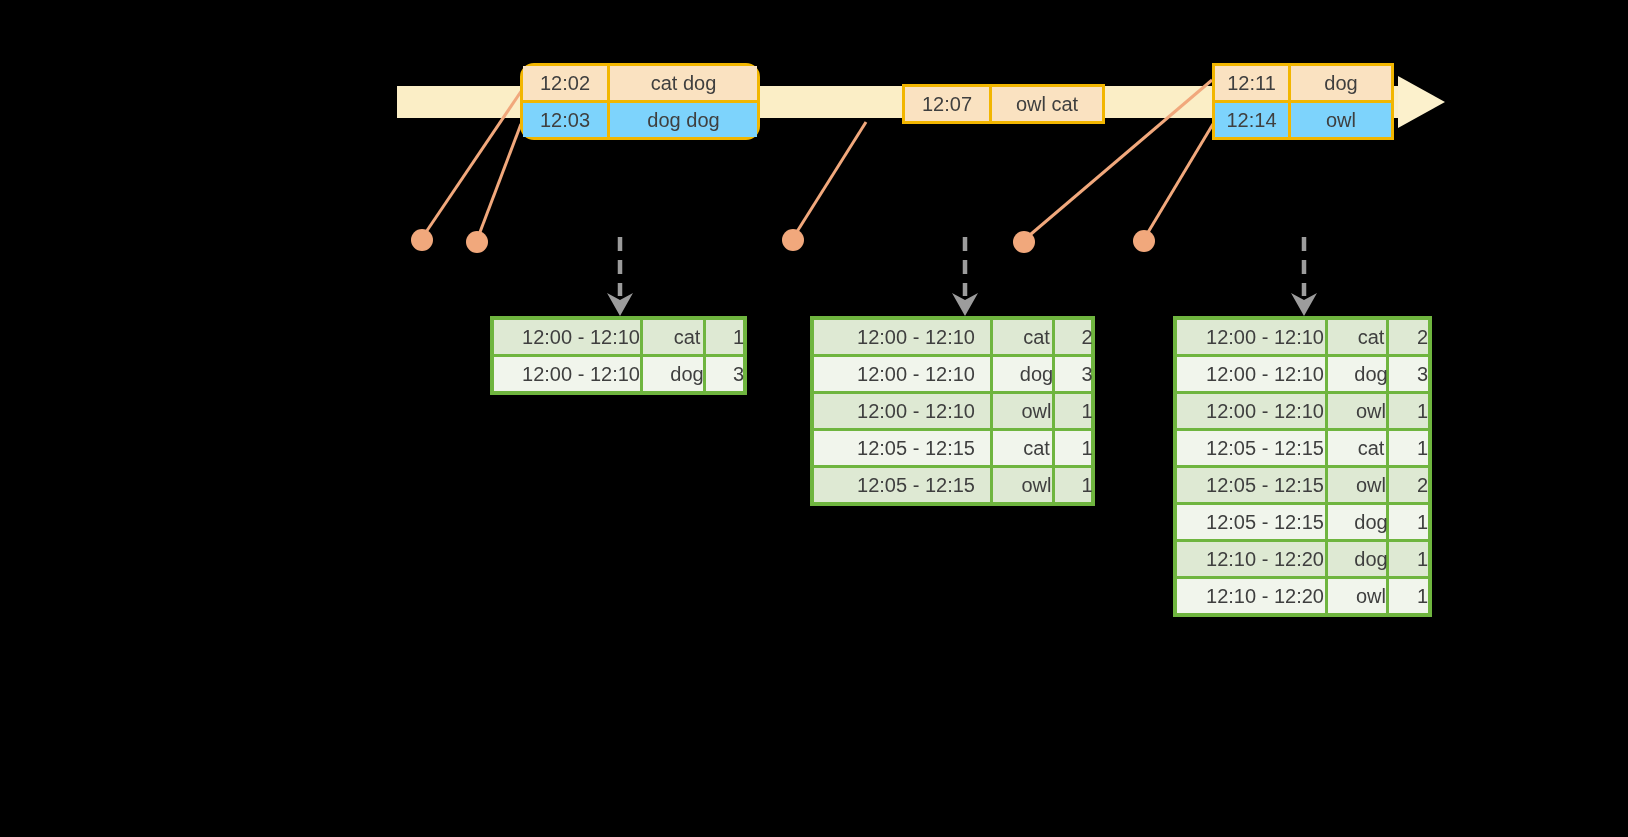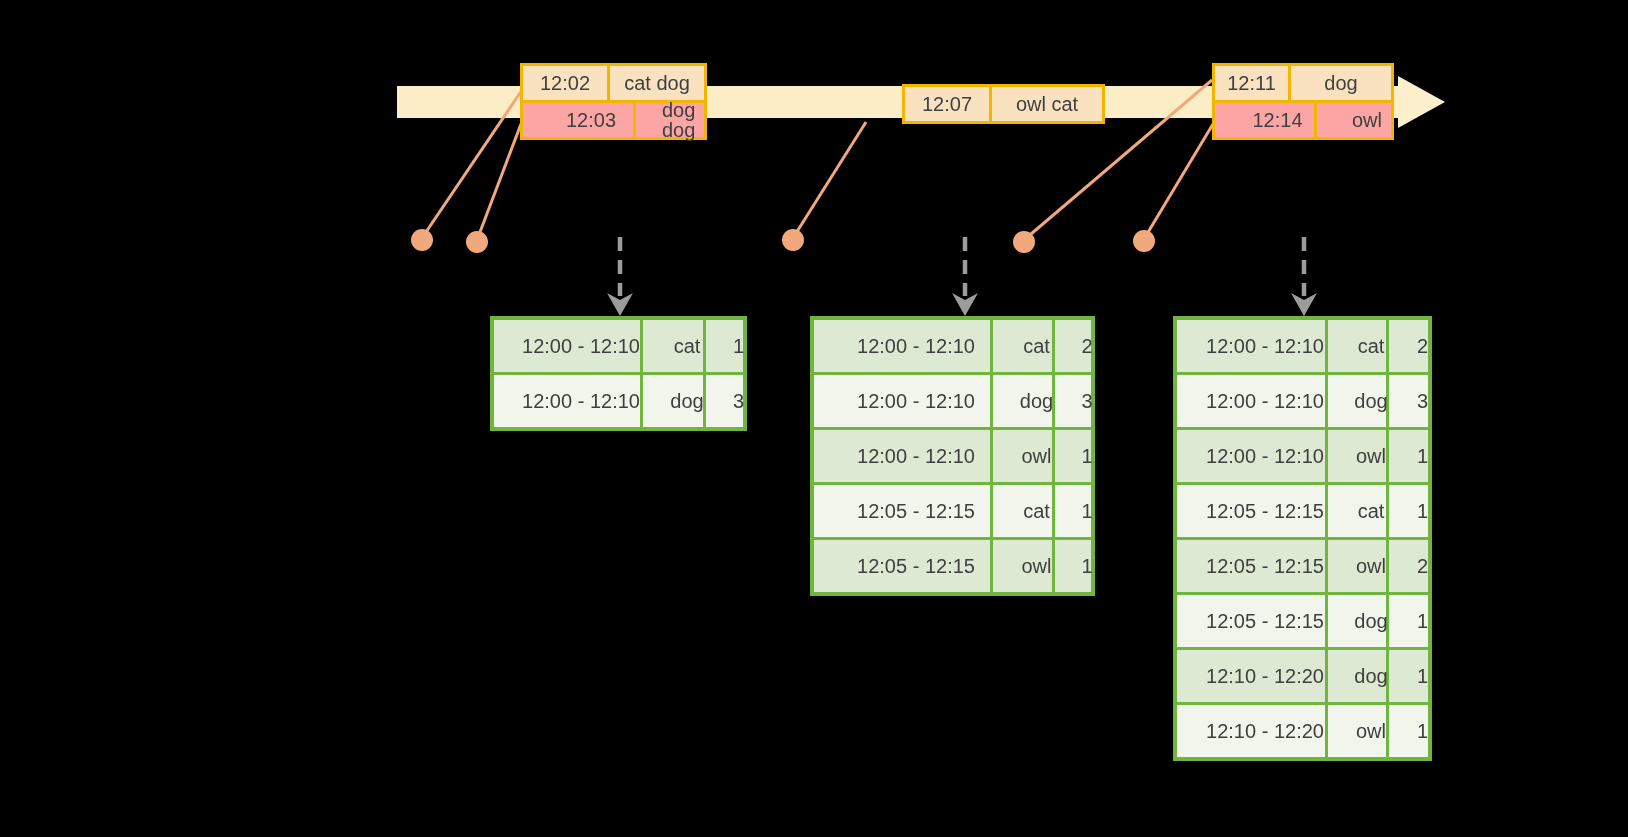--- a/index.html
+++ b/index.html
@@ -8,26 +8,26 @@
   .overlay{position:absolute;left:0;top:0;width:1628px;height:837px;}
 
   
   .ebox{position:absolute;border:3px solid #f2b600;background:#f2b600;box-sizing:border-box;}
   .erow{display:flex;height:34px;}
   .erow + .erow{margin-top:3px;}
   .ecell{display:flex;align-items:center;justify-content:center;
          font-size:20px;line-height:1;}
   .ecell.time{border-right:3px solid #f2b600;box-sizing:content-box;}
   .fill-a{background:#fae2c1;}
-  .fill-b{background:#fca5a5;padding-left:26px;}
+  .fill-b{background:#7dd3fc;}
 
   
   .gtable{position:absolute;background:#6fb53f;padding:4px;display:grid;gap:3px;box-sizing:border-box;}
   .gcell{display:flex;align-items:center;justify-content:center;
-         font-size:20px;line-height:1;height:52px;padding-left:28px;}
+         font-size:20px;line-height:1;height:34px;padding-left:28px;}
   .gcell.d{background:#dee9d3;}
   .gcell.l{background:#f1f5ec;}
 </style>
 </head>
 <body>
 
 <svg class="overlay">
   <rect x="397" y="86" width="1001" height="32" fill="#fbeec6"></rect>
   <polygon points="1398,76 1445,102 1398,128" fill="#fcf1cc"></polygon>
 
@@ -46,21 +46,21 @@
   <line x1="620" y1="237" x2="620" y2="296" stroke="#9c9c9c" stroke-width="4.5" stroke-dasharray="14 9"></line>
   <polygon points="607,293 620,316 633,293 620,300" fill="#9c9c9c"></polygon>
 
   <line x1="965" y1="237" x2="965" y2="296" stroke="#9c9c9c" stroke-width="4.5" stroke-dasharray="14 9"></line>
   <polygon points="952,293 965,316 978,293 965,300" fill="#9c9c9c"></polygon>
 
   <line x1="1304" y1="237" x2="1304" y2="296" stroke="#9c9c9c" stroke-width="4.5" stroke-dasharray="14 9"></line>
   <polygon points="1291,293 1304,316 1317,293 1304,300" fill="#9c9c9c"></polygon>
 </svg>
 
-<div class="ebox" style="left:520px;top:63px;width:187px;">
+<div class="ebox" style="left:520px;top:63px;width:240px;border-radius:14px;">
   <div class="erow">
     <div class="ecell time fill-a" style="width:84px">12:02</div>
     <div class="ecell fill-a" style="flex:1">cat dog</div>
   </div>
   <div class="erow">
     <div class="ecell time fill-b" style="width:84px">12:03</div>
     <div class="ecell fill-b" style="flex:1">dog dog</div>
   </div>
 </div>
 

